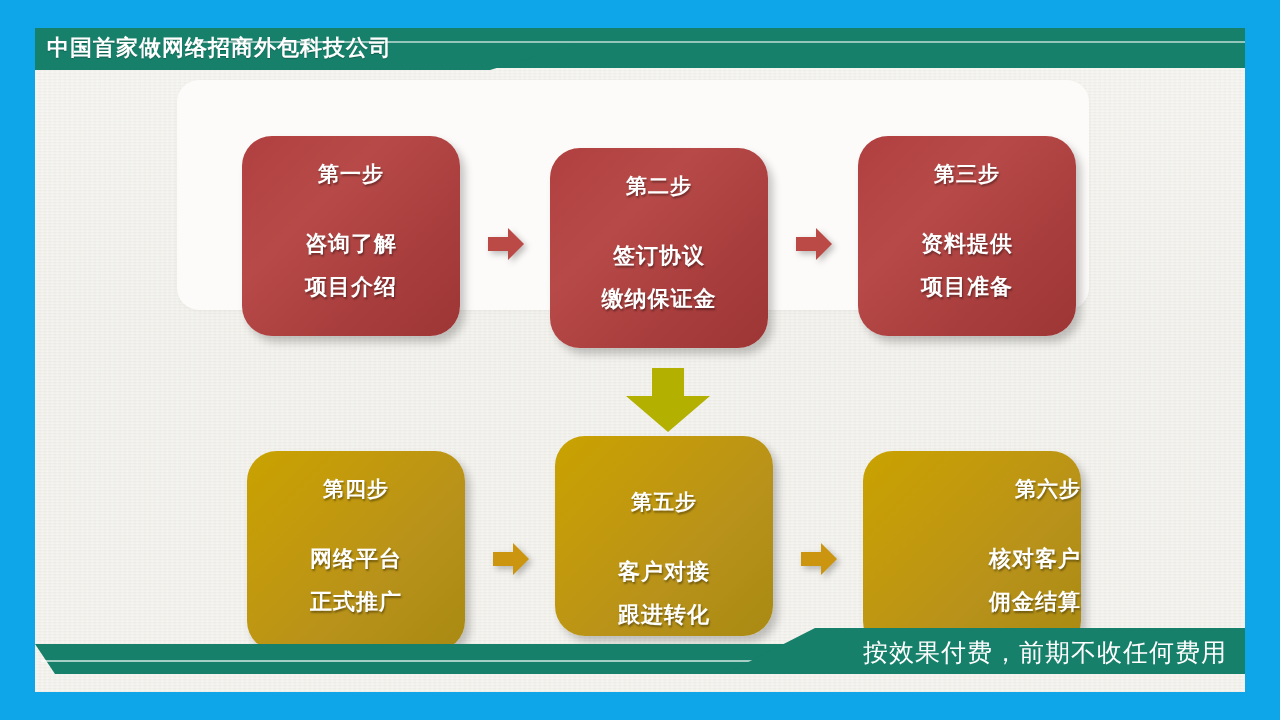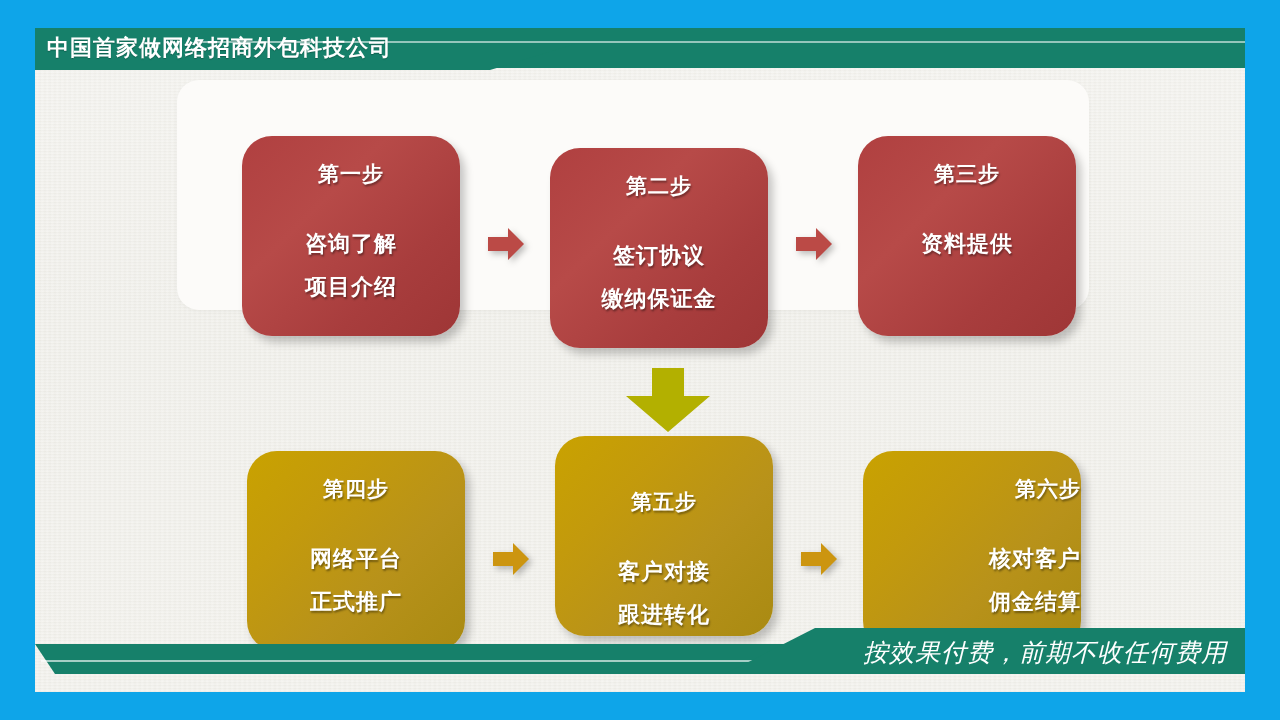--- a/index.html
+++ b/index.html
@@ -115,21 +115,21 @@
     background:rgba(255,255,255,0.62);
   }
   .footer-main{
     position:absolute;right:0;bottom:18px;width:520px;height:46px;
     background:#16806a;
     clip-path:polygon(90px 0, 520px 0, 520px 46px, 0 46px);
   }
   .footer-text{
     position:absolute;right:18px;bottom:23px;
     color:#ffffff;font-size:25px;font-weight:normal;
-    letter-spacing:1px;white-space:nowrap;z-index:5;font-style:italic;
+    letter-spacing:1px;white-space:nowrap;z-index:5;
   }
 </style>
 </head>
 <body>
 
 <div id="slide">
   <div id="canvas">
 
     <div class="header-wrap">
       <div class="header-strip"></div>
@@ -153,20 +153,21 @@
       <div class="step-lines">
         <div class="step-line">签订协议</div>
         <div class="step-line">缴纳保证金</div>
       </div>
     </div>
 
     <div class="step red" id="step-3">
       <div class="step-title">第三步</div>
       <div class="step-lines">
         <div class="step-line">资料提供</div>
+        <div class="step-line">项目准备</div>
       </div>
     </div>
 
     <div class="step gold" id="step-4">
       <div class="step-title">第四步</div>
       <div class="step-lines">
         <div class="step-line">网络平台</div>
         <div class="step-line">正式推广</div>
       </div>
     </div>

